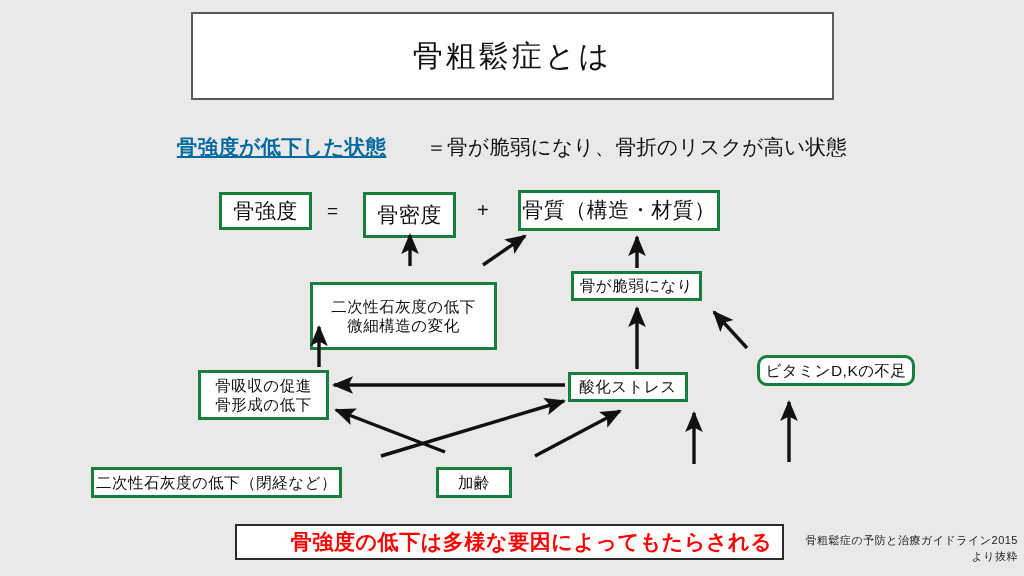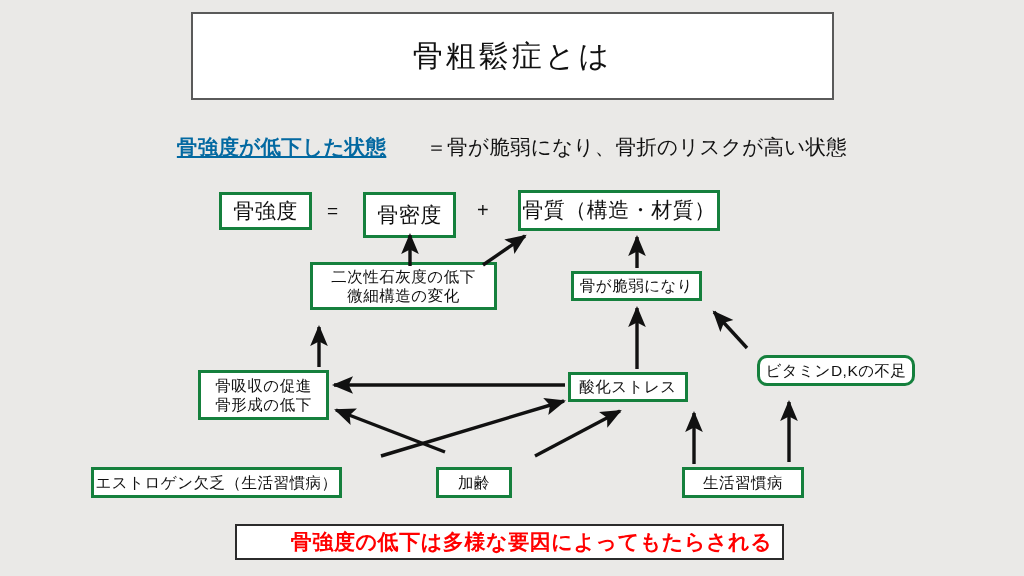--- a/index.html
+++ b/index.html
@@ -61,21 +61,21 @@
   #subtitle .blk { color: #111111; padding-left: 40px; }
 
   
   #eq-strength { left: 219px; top: 192px; width: 93px;  height: 38px; font-size: 21px; }
   #eq-density  { left: 363px; top: 192px; width: 93px;  height: 46px; font-size: 21px; }
   #eq-quality  { left: 518px; top: 190px; width: 202px; height: 41px; font-size: 21px; }
   #eq-equals   { left: 327px; top: 200px; font-size: 19px; }
   #eq-plus     { left: 477px; top: 199px; font-size: 20px; }
 
   
-  #box-mineral { left: 310px; top: 262px; width: 187px; height: 48px; font-size: 15.5px; }
+  #box-mineral { left: 310px; top: 282px; width: 187px; height: 68px; font-size: 15.5px; }
   #box-matrix  { left: 571px; top: 271px; width: 131px; height: 30px; font-size: 15.5px; }
 
   
   #box-resorption { left: 198px; top: 370px; width: 131px; height: 50px; font-size: 15.5px; }
   #box-oxidative  { left: 568px; top: 372px; width: 120px; height: 30px; font-size: 15.5px; }
   #box-vitamin    { left: 757px; top: 355px; width: 158px; height: 31px; font-size: 15.5px; border-radius: 10px; }
 
   
   #box-estrogen  { left: 91px;  top: 467px; width: 251px; height: 31px; font-size: 15.5px; }
   #box-aging     { left: 436px; top: 467px; width: 76px;  height: 31px; font-size: 15.5px; }
@@ -130,26 +130,27 @@
 
   <div class="box" id="box-mineral">二次性石灰度の低下
 微細構造の変化</div>
   <div class="box" id="box-matrix">骨が脆弱になり</div>
 
   <div class="box" id="box-oxidative">酸化ストレス</div>
   <div class="box" id="box-resorption">骨吸収の促進
 骨形成の低下</div>
   <div class="box" id="box-vitamin">ビタミンD,Kの不足</div>
 
-  <div class="box" id="box-estrogen">エストロゲン欠乏（生活習慣病）</div>
+  <div class="box" id="box-estrogen">二次性石灰度の低下（閉経など）</div>
   <div class="box" id="box-aging">加齢</div>
-  <div class="box" id="box-lifestyle">生活習慣病</div>
 
   <div class="box" id="box-conclusion" style="color: rgb(255, 0, 0);">骨強度の低下は多様な要因によってもたらされる</div>
 
+  <div class="plain" id="citation">骨粗鬆症の予防と治療ガイドライン2015
+より抜粋</div>
 
   <svg id="arrow-layer" viewBox="0 0 1024 576">
     <defs>
       <marker id="ah" markerWidth="7" markerHeight="7" refX="5.6" refY="3" orient="auto" markerUnits="strokeWidth">
         <path d="M0,0.4 L6.2,3 L0,5.6 L1.3,3 Z" fill="#111111"></path>
       </marker>
     </defs>
     <g stroke="#111111" stroke-width="3.4" fill="none" marker-end="url(#ah)">
 
       <line x1="410" y1="266" x2="410" y2="235"></line>

